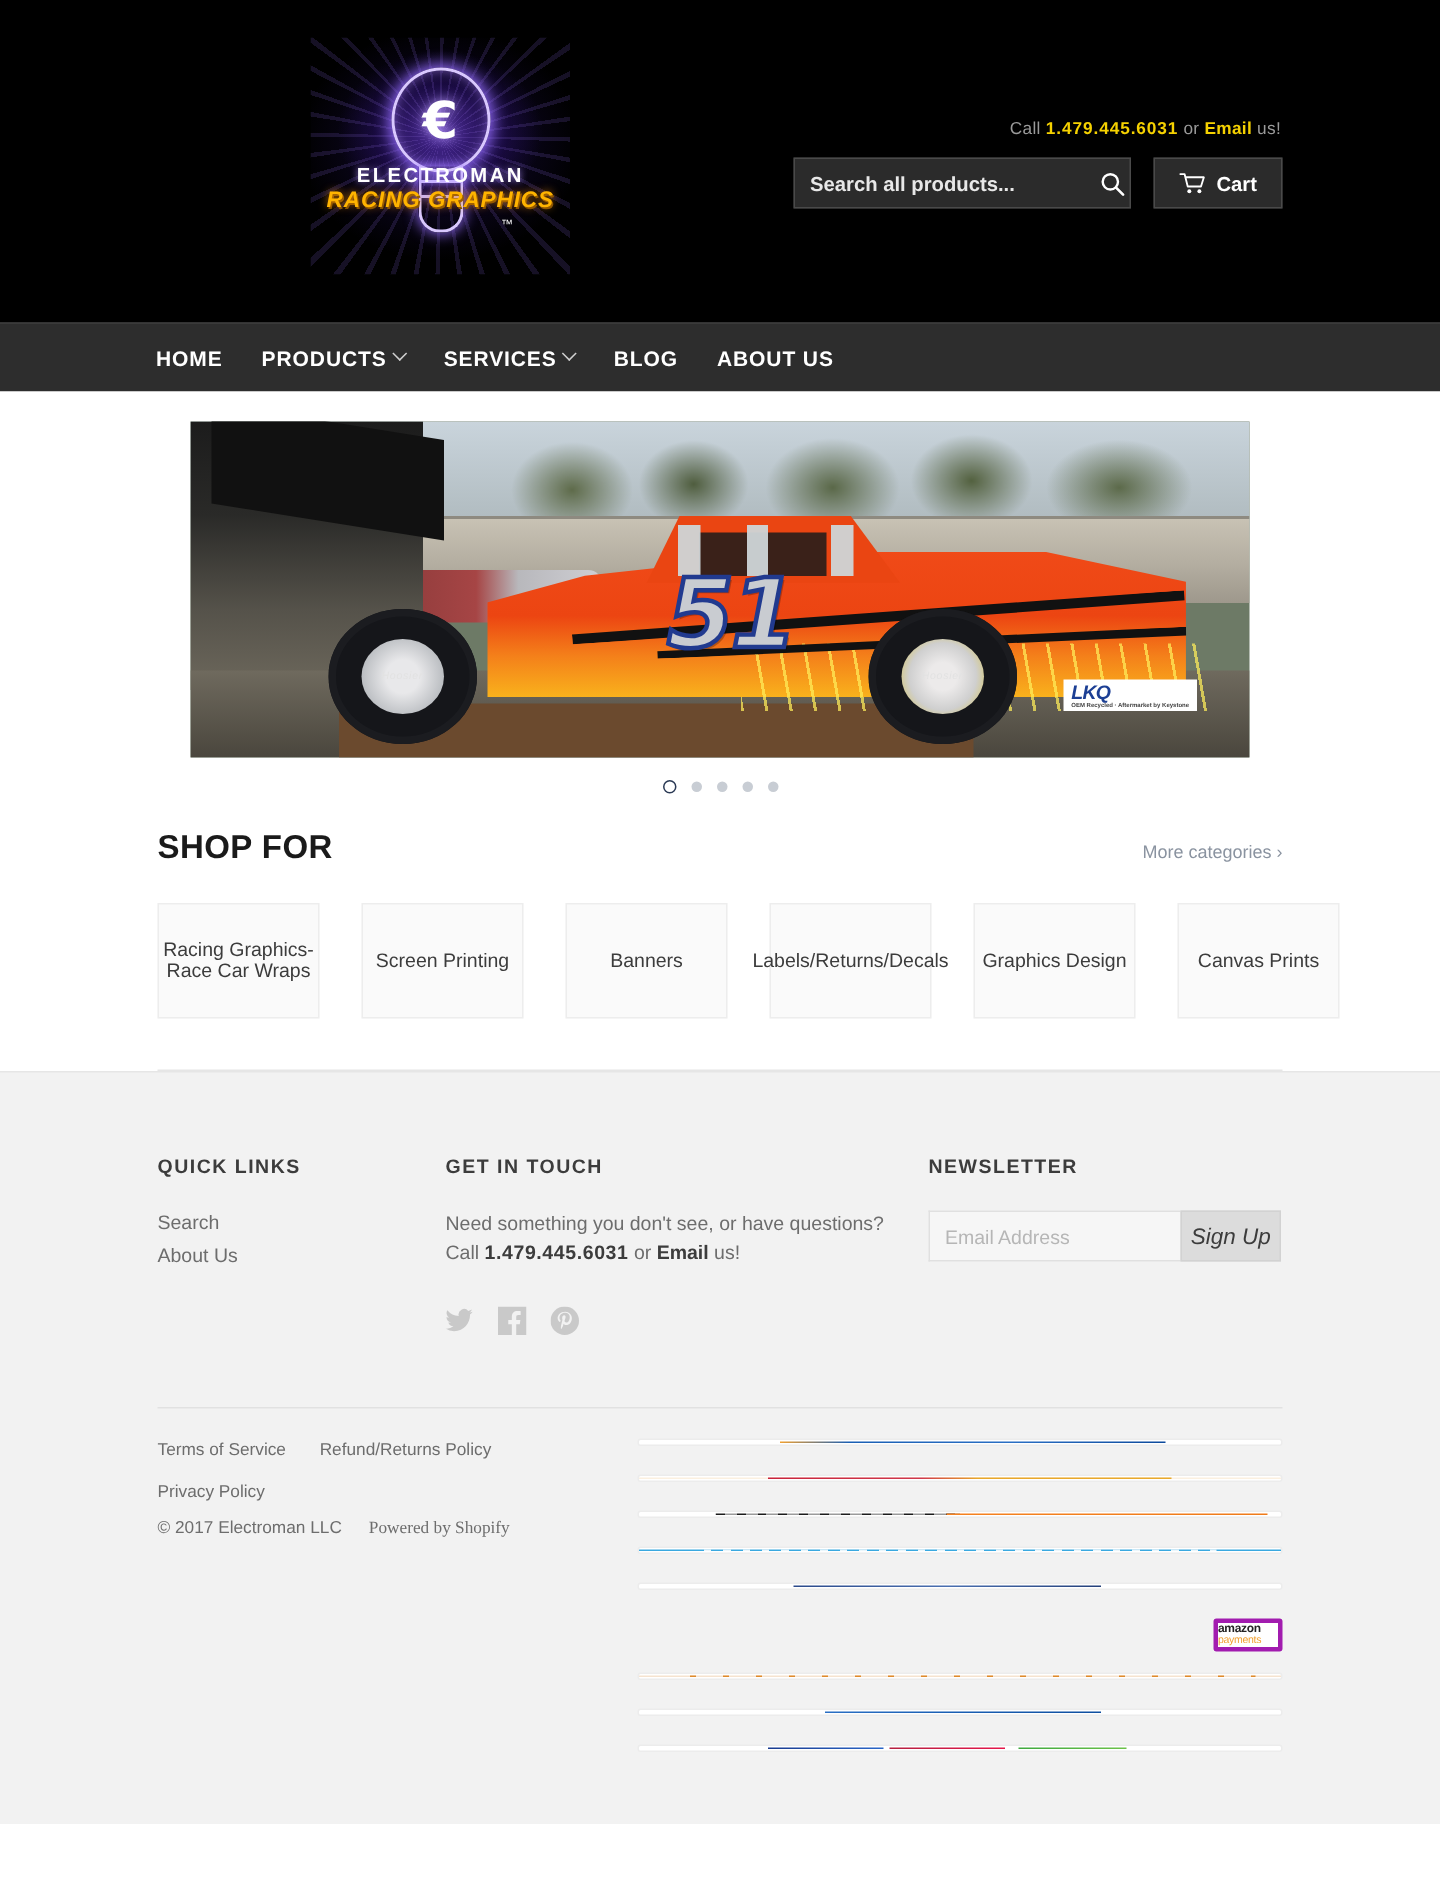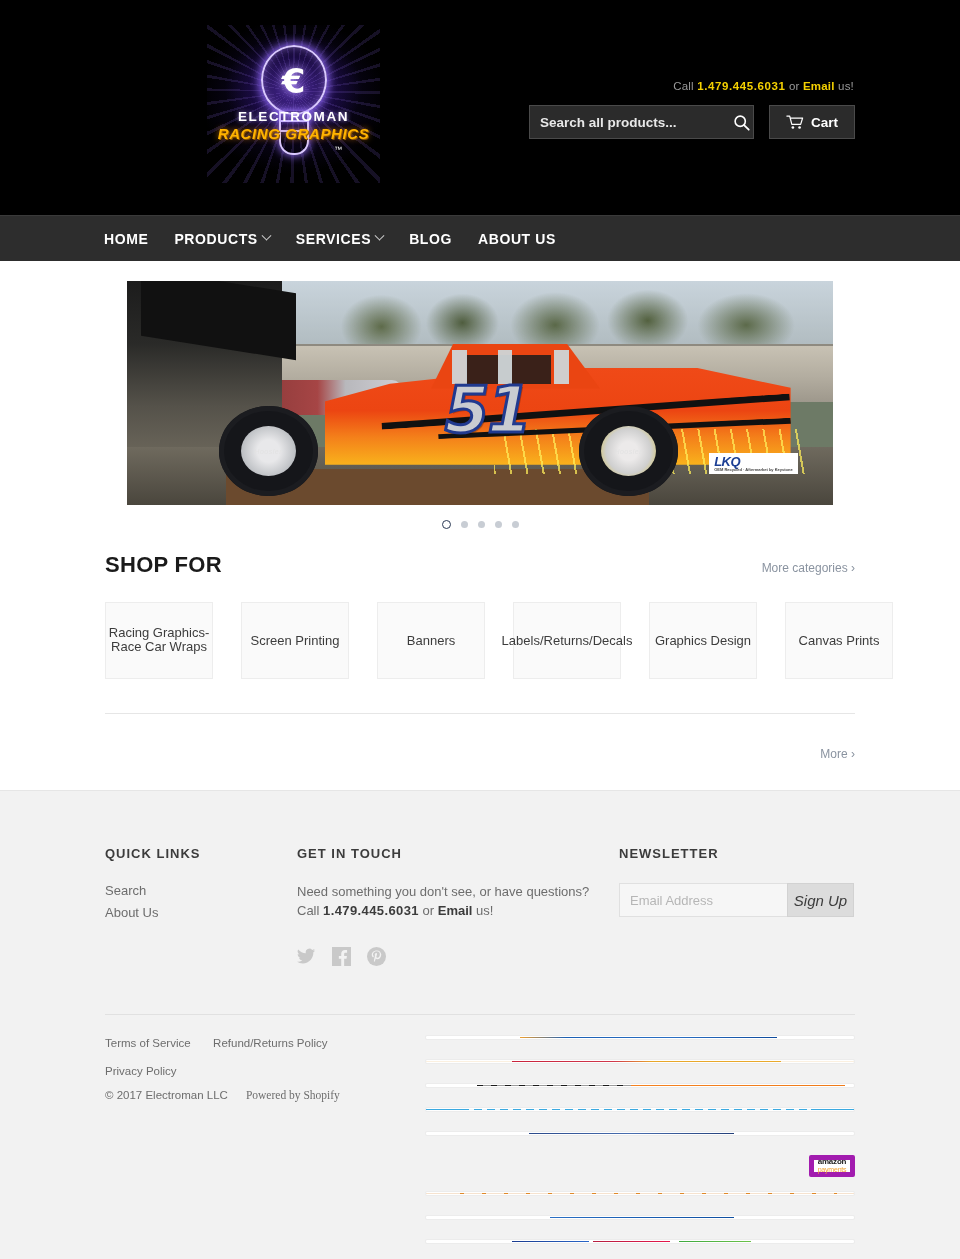--- a/index.html
+++ b/index.html
@@ -434,25 +434,25 @@
     position: relative;
     overflow: hidden;
   }
   .pay-strip i {
     position: absolute; top: 1px; bottom: 1px;
     display: block;
   }
   .amazon-badge {
     width: 46px; height: 22px;
     background: #ffffff;
-    border: 5px solid #a21caf;
+    border: 3px solid #a21caf;
     border-radius: 2px;
     margin: 0 0 14px auto;
     display: flex; flex-direction: column;
-    align-items: center; justify-content: center;
+    align-items: flex-start; justify-content: center;
     line-height: 1;
   }
   .amazon-badge .az1 { font-size: 8px; font-weight: bold; color: #232323; letter-spacing: -.2px; }
   .amazon-badge .az2 { font-size: 7px; color: #f0a030; letter-spacing: -.2px; }
 </style>
 </head>
 <body>
 
 <div class="page">
 
@@ -577,23 +577,20 @@
       <div class="tile">
         <div class="tile-label">Graphics Design</div>
       </div>
       <div class="tile">
         <div class="tile-label">Canvas Prints</div>
       </div>
     </div>
   </div>
 
   <div class="divider"></div>
-  <div class="more-row">
-    <span class="more-link">More ›</span>
-  </div>
 
   <div class="footer">
     <div class="footer-inner">
 
       <div class="fcol-1">
         <div class="fcol-title">QUICK LINKS</div>
         <span class="flink">Search</span>
         <span class="flink">About Us</span>
       </div>
 

